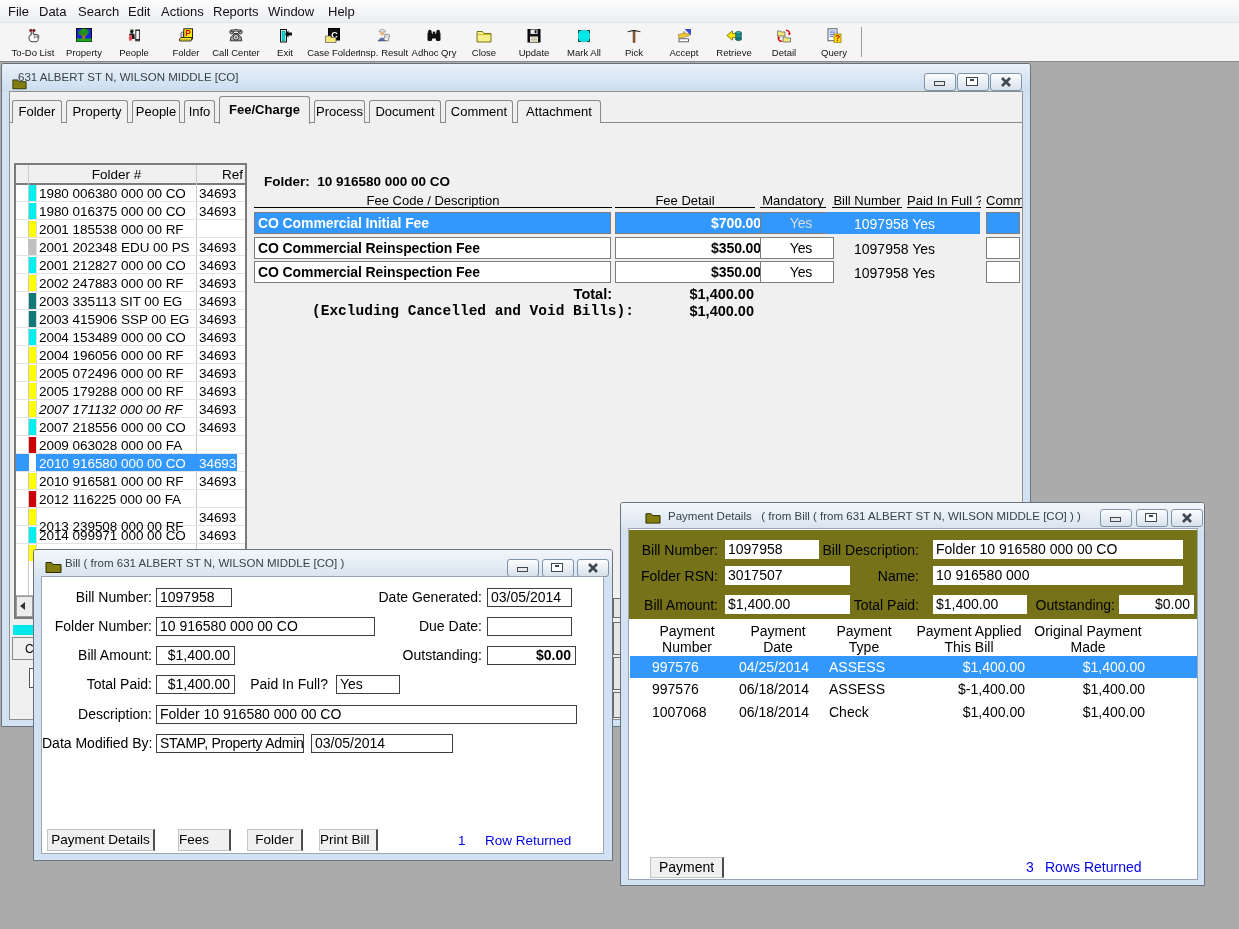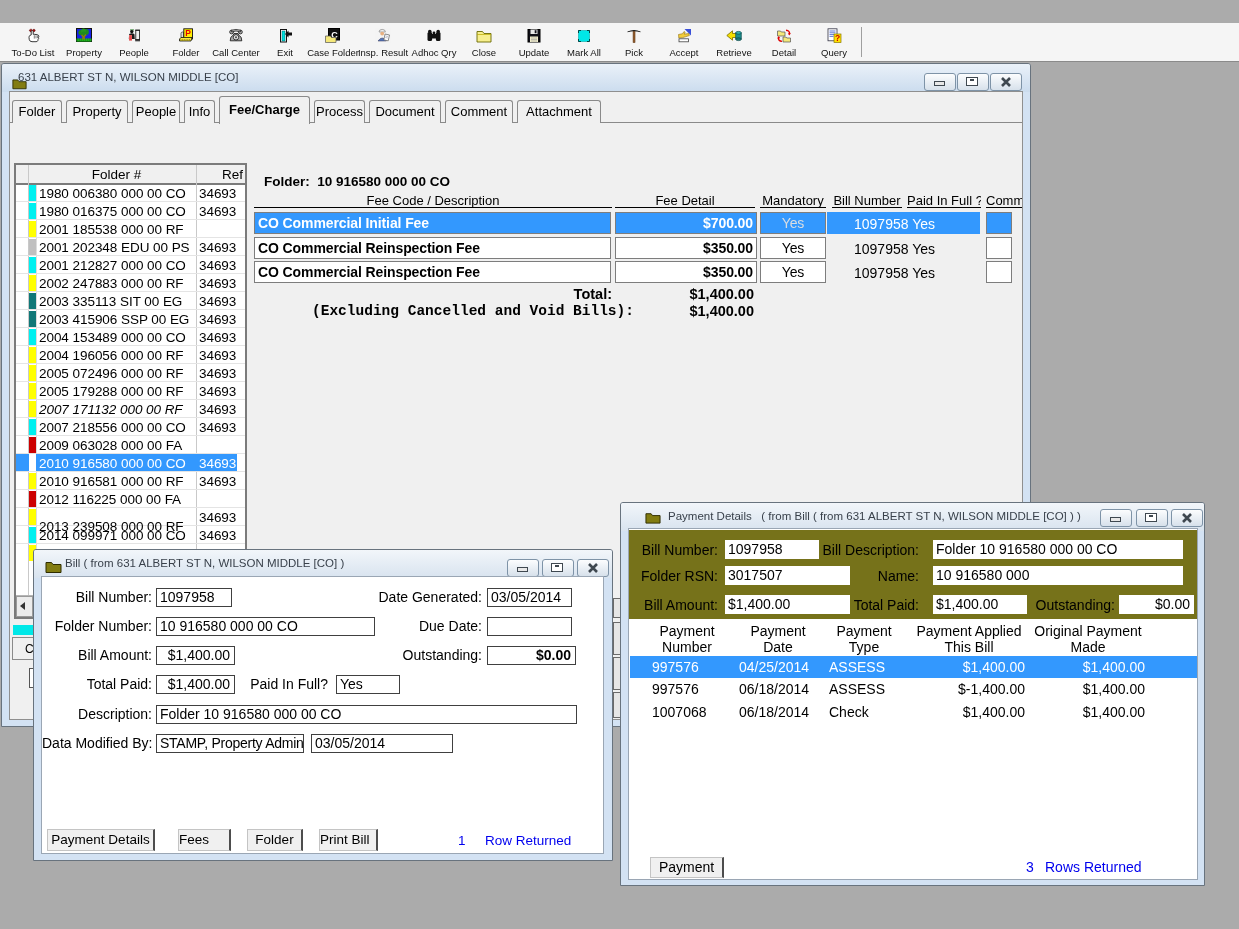--- a/index.html
+++ b/index.html
@@ -21,27 +21,37 @@
 .tbtn i{position:absolute;display:block;}
 .ic-min{left:9px;top:7px;width:9px;height:3px;background:#e8e8e8;border:1px solid #3f4850;}
 .ic-max{left:8px;top:3px;width:10px;height:7px;background:#fff;border:1px solid #3f4850;}
 .ic-max b{position:absolute;left:3px;top:1px;width:4px;height:2px;background:#3f4850;}
 .fold{position:absolute;}
 .ibox{position:absolute;background:#fff;border:1px solid #404040;font-size:14px;line-height:17px;padding:0 0 0 3px;white-space:nowrap;color:#000;}
 .lab{position:absolute;font-size:14px;color:#000;text-align:right;white-space:nowrap;}
 .blue{color:#0000ee;}
 .tab{position:absolute;background:#f0f0f0;border:1px solid #8a8a8a;border-bottom:none;border-radius:3px 3px 0 0;text-align:center;font-size:13px;color:#000;}
 .fhd{position:absolute;font-size:13px;color:#000;border-bottom:1px solid #000;text-align:center;height:14px;}
-.fcell{position:absolute;height:20px;background:#fff;border:1px solid #7d7d7d;font-size:14px;font-weight:bold;line-height:20px;white-space:nowrap;letter-spacing:-0.1px;}
+.fcell{position:absolute;height:20px;background:#fff;border:1px solid #7d7d7d;font-size:14px;font-weight:bold;line-height:20px;white-space:nowrap;letter-spacing:-0.1px;padding-left:8px;}
 .sel{background:#3398fe;color:#fff;}
 .b{font-weight:bold;}
 </style>
 </head>
 <body>
 <div id="screen">
+  <div id="menubar" class="ab">
+    <span style="left:8px">File</span>
+    <span style="left:39px">Data</span>
+    <span style="left:78px">Search</span>
+    <span style="left:128px">Edit</span>
+    <span style="left:161px">Actions</span>
+    <span style="left:213px">Reports</span>
+    <span style="left:268px">Window</span>
+    <span style="left:328px">Help</span>
+  </div>
   <div id="toolbar" class="ab">
     <div id="tsep"></div>
     <svg class="ticon" style="left:25px" width="16" height="16" viewBox="0 0 16 16">
         <path d="M4.5 3 C3.8 1.2 6.8 0.4 7.4 2.2 C8.4 0.6 11 1.3 10.0 3.2 L8.3 4.1 5.8 3.9z" fill="#a81010" stroke="#5a0505" stroke-width="0.5"></path>
         <path d="M6.2 7 L6.2 3.6 q0.2 -1.2 1.1 -1.1 q0.9 0.1 0.9 1.2 V6.3 h1 l3 0.4 q1.5 0.3 1.7 1.5 l-0.4 1.1 0.2 1.1 -0.7 1.1 -0.2 1.2 q-0.4 1 -1.7 1 H7 q-2.3 0 -2.7 -2 L4 9.5 q-0.2 -1.5 1 -2.1z" fill="#fff" stroke="#222" stroke-width="0.9"></path>
         <path d="M9.3 7.2 v3.4 M11 7.4 v3 M12.6 7.6 v2.6" stroke="#444" stroke-width="0.7" fill="none"></path>
       </svg>
 <div class="tlab" style="left:-11px">To-Do List</div>
 <svg class="ticon" style="left:76px" width="16" height="16" viewBox="0 0 16 16">
         <rect x="0.5" y="0.5" width="15" height="13" fill="#1822e8" stroke="#111"></rect>

